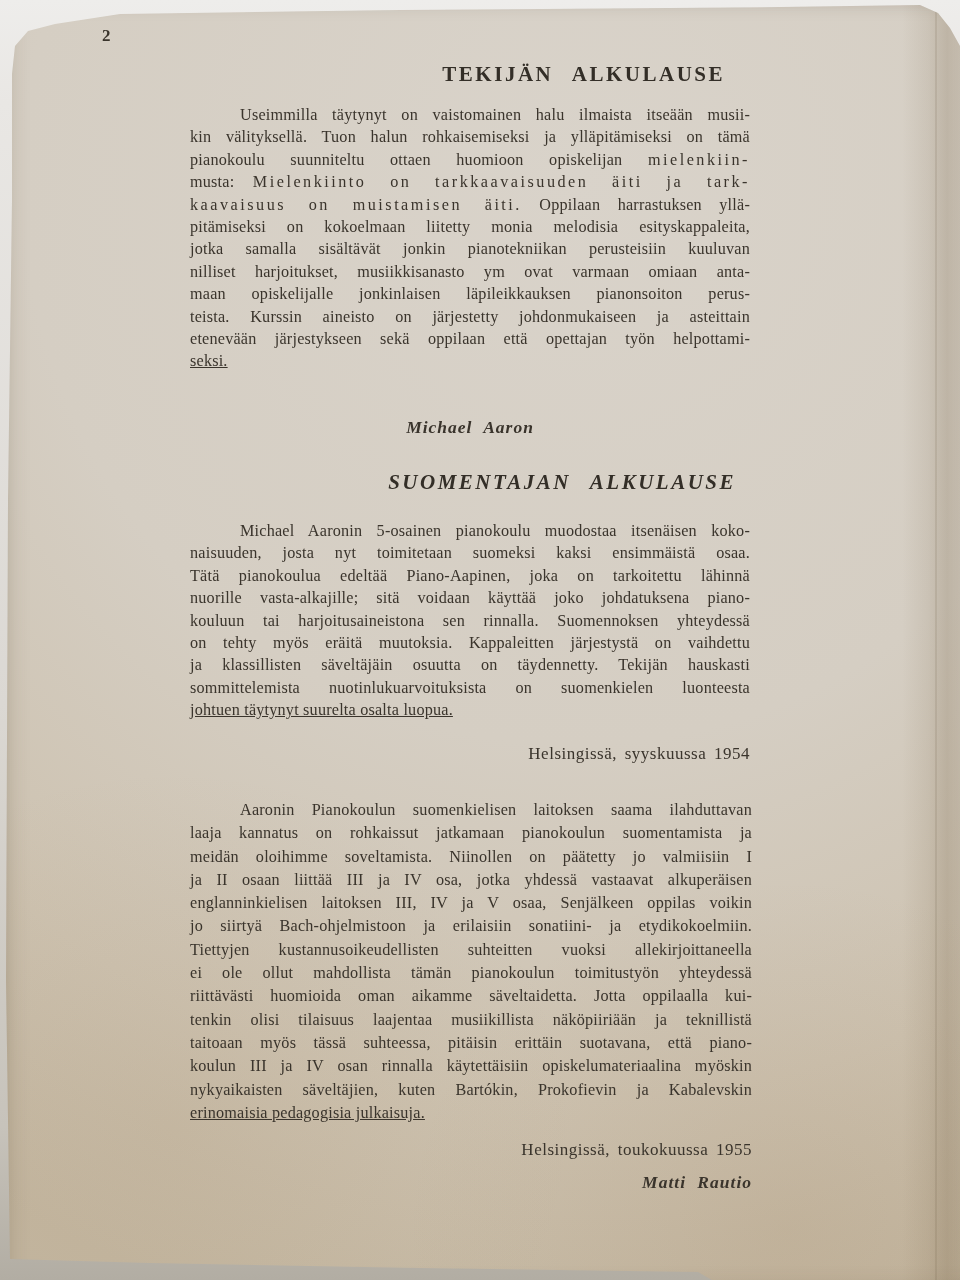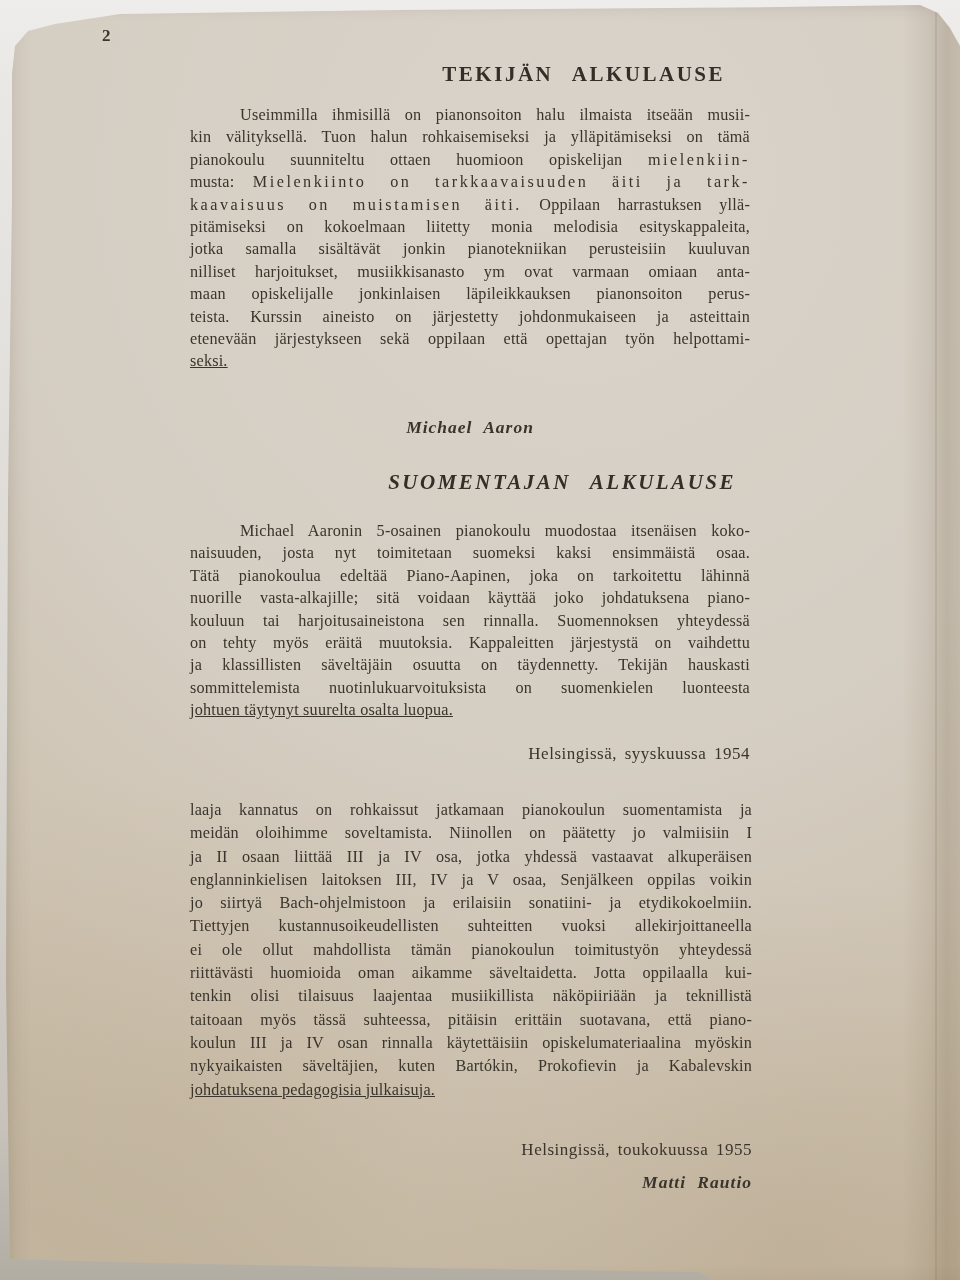--- a/index.html
+++ b/index.html
@@ -53,21 +53,21 @@
 <body>
 
 <div class="photo">
   <div class="page">
 
     <div class="txt pagenum">2</div>
 
     <div class="txt heading h1">TEKIJÄN ALKULAUSE</div>
 
     <div class="txt para p1">
-      <div class="ln ind"><span>Useimmilla ihmisillä on pianonsoiton halu ilmaista itseään musii-</span></div>
+      <div class="ln ind"><span>Useimmilla täytynyt on vaistomainen halu ilmaista itseään musii-</span></div>
       <div class="ln"><span>kin välityksellä. Tuon halun rohkaisemiseksi ja ylläpitämiseksi on tämä</span></div>
       <div class="ln"><span>pianokoulu suunniteltu ottaen huomioon opiskelijan </span><span class="sp">mielenkiin-</span></div>
       <div class="ln"><span>musta: </span><span class="sp">Mielenkiinto on tarkkaavaisuuden äiti ja tark-</span></div>
       <div class="ln"><span class="sp">kaavaisuus on muistamisen äiti.</span><span> Oppilaan harrastuksen yllä-</span></div>
       <div class="ln"><span>pitämiseksi on kokoelmaan liitetty monia melodisia esityskappaleita,</span></div>
       <div class="ln"><span>jotka samalla sisältävät jonkin pianotekniikan perusteisiin kuuluvan</span></div>
       <div class="ln"><span>nilliset harjoitukset, musiikkisanasto ym ovat varmaan omiaan anta-</span></div>
       <div class="ln"><span>maan opiskelijalle jonkinlaisen läpileikkauksen pianonsoiton perus-</span></div>
       <div class="ln"><span>teista. Kurssin aineisto on järjestetty johdonmukaiseen ja asteittain</span></div>
       <div class="ln"><span>etenevään järjestykseen sekä oppilaan että opettajan työn helpottami-</span></div>
@@ -86,33 +86,34 @@
       <div class="ln">kouluun tai harjoitusaineistona sen rinnalla. Suomennoksen yhteydessä</div>
       <div class="ln">on tehty myös eräitä muutoksia. Kappaleitten järjestystä on vaihdettu</div>
       <div class="ln">ja klassillisten säveltäjäin osuutta on täydennetty. Tekijän hauskasti</div>
       <div class="ln">sommittelemista nuotinlukuarvoituksista on suomenkielen luonteesta</div>
       <div class="ln end">johtuen täytynyt suurelta osalta luopua.</div>
     </div>
 
     <div class="txt dateline d1">Helsingissä, syyskuussa 1954</div>
 
     <div class="txt para p3">
+      <div class="ln ind">Aaronin Pianokoulun suomenkielisen laitoksen saama ilahduttavan</div>
       <div class="ln">laaja kannatus on rohkaissut jatkamaan pianokoulun suomentamista ja</div>
       <div class="ln">meidän oloihimme soveltamista. Niinollen on päätetty jo valmiisiin I</div>
       <div class="ln">ja II osaan liittää III ja IV osa, jotka yhdessä vastaavat alkuperäisen</div>
       <div class="ln">englanninkielisen laitoksen III, IV ja V osaa, Senjälkeen oppilas voikin</div>
       <div class="ln">jo siirtyä Bach-ohjelmistoon ja erilaisiin sonatiini- ja etydikokoelmiin.</div>
       <div class="ln">Tiettyjen kustannusoikeudellisten suhteitten vuoksi allekirjoittaneella</div>
       <div class="ln">ei ole ollut mahdollista tämän pianokoulun toimitustyön yhteydessä</div>
       <div class="ln">riittävästi huomioida oman aikamme säveltaidetta. Jotta oppilaalla kui-</div>
       <div class="ln">tenkin olisi tilaisuus laajentaa musiikillista näköpiiriään ja teknillistä</div>
       <div class="ln">taitoaan myös tässä suhteessa, pitäisin erittäin suotavana, että piano-</div>
       <div class="ln">koulun III ja IV osan rinnalla käytettäisiin opiskelumateriaalina myöskin</div>
       <div class="ln">nykyaikaisten säveltäjien, kuten Bartókin, Prokofievin ja Kabalevskin</div>
-      <div class="ln end">johdatuksena pedagogisia julkaisuja.</div>
+      <div class="ln end">erinomaisia pedagogisia julkaisuja.</div>
     </div>
 
     <div class="txt dateline d2">Helsingissä, toukokuussa 1955</div>
     <div class="txt signature s2">Matti Rautio</div>
 
     <div class="fold"></div>
     <div class="crease"></div>
   </div>
 </div>
 

